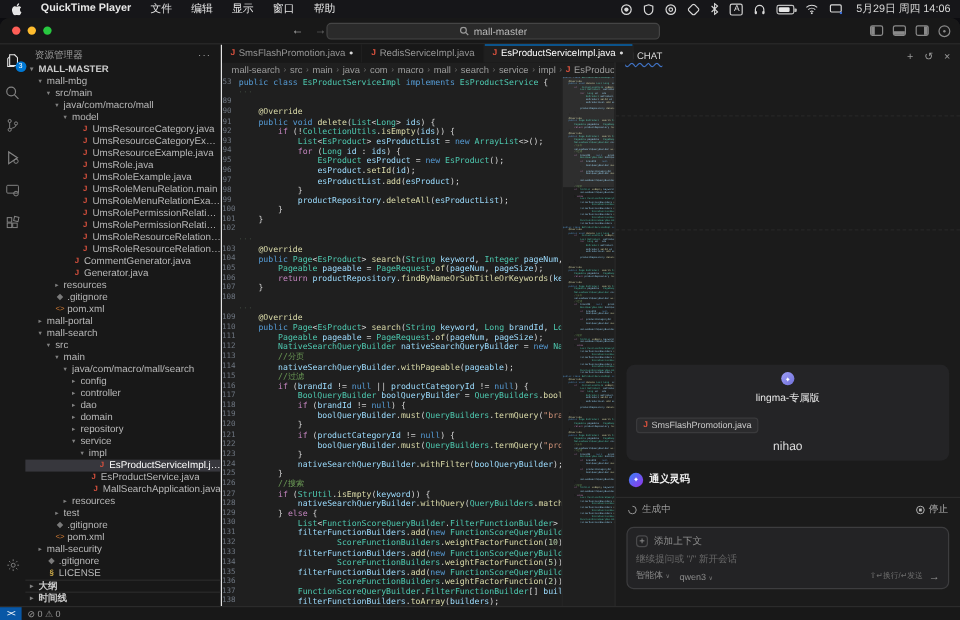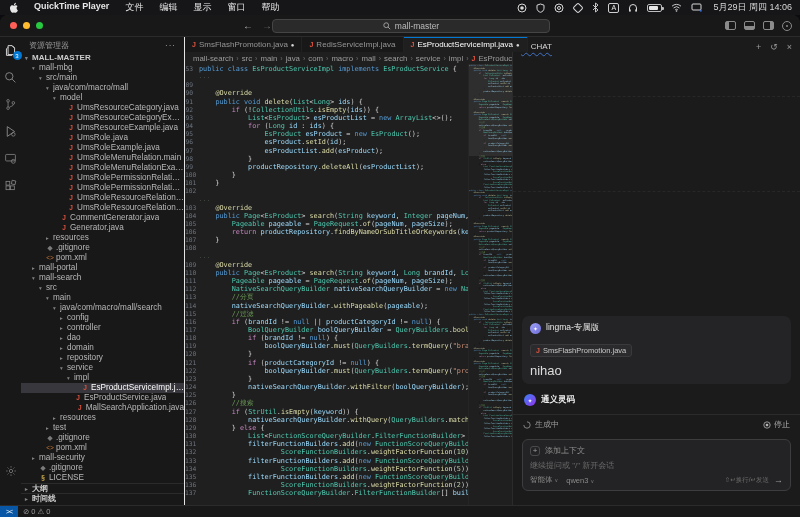--- a/index.html
+++ b/index.html
@@ -100,28 +100,28 @@
   .chat{width:288px;flex:0 0 288px;background:#1b1b1b;border-left:1px solid #2b2b2b;
     display:flex;flex-direction:column;min-height:0;}
   .chat-header{height:19px;display:flex;align-items:center;padding:0 8px;flex:0 0 19px;}
   .chat-title{font-size:8px;color:#d8d8d8;text-decoration:underline wavy #3f72c4 1px;text-underline-offset:3px;}
   .chat-hicons{margin-left:auto;display:flex;gap:9px;color:#9a9a9a;font-size:9px;}
   .chat-body{flex:1;display:flex;flex-direction:column;min-height:0;position:relative;}
   .chat-sep{border-top:1px dashed #272727;margin:0;}
   .sep1{position:absolute;left:0;right:0;top:40px;}
   .sep2{position:absolute;left:0;right:0;top:135px;}
   .msg-card{margin:0 9px 4px 9px;background:#242426;border-radius:7px;padding:6px 8px;margin-top:auto;}
-  .msg-user{display:flex;align-items:center;gap:5px;margin-bottom:5px;}
+  .msg-user{display:flex;align-items:center;gap:5px;margin-bottom:5px;flex-direction:column;}
   .avatar{width:11px;height:11px;border-radius:50%;background:linear-gradient(135deg,#9f9ff8,#6f6fd8);
     display:flex;align-items:center;justify-content:center;color:#fff;font-size:6px;}
   .msg-username{color:#e8e8e8;font-size:8.5px;}
   .file-chip{display:inline-flex;align-items:center;gap:3px;border:1px solid #3a3a3c;background:#2b2b2d;
     border-radius:3px;padding:1px 5px;font-size:7.5px;color:#c9c9c9;margin-bottom:6px;}
   .file-chip .jic{color:#e0533f;font-weight:bold;font-size:7px;}
-  .msg-text{color:#dddddd;font-size:13px;}
+  .msg-text{color:#dddddd;font-size:10px;text-align:center;}
   .assist-row{display:flex;align-items:center;gap:5px;margin:6px 11px 8px 11px;}
   .assist-logo{width:12px;height:12px;border-radius:50%;background:linear-gradient(135deg,#3b82f6,#9333ea);
     display:flex;align-items:center;justify-content:center;color:#fff;font-size:6px;}
   .assist-name{color:#f0f0f0;font-size:8.5px;font-weight:bold;}
   .gen-row{border-top:1px solid #2b2b2b;display:flex;align-items:center;padding:4px 10px;
     color:#9a9a9a;font-size:8px;gap:4px;}
   .stop-btn{margin-left:auto;display:flex;align-items:center;gap:3px;color:#b5b5b5;}
   .input-box{margin:5px 9px 14px 9px;border:1px solid #3d3d3f;background:#232325;border-radius:6px;
     padding:5px 7px;display:flex;flex-direction:column;gap:4px;}
   .ib-row1{display:flex;align-items:center;gap:5px;color:#8f8f8f;font-size:8px;}
@@ -601,20 +601,21 @@
               <div class="crow"><span class="cnum">128</span><span class="ctext">            <span class="tk-id">nativeSearchQueryBuilder</span>.<span class="tk-fn">withQuery</span>(<span class="tk-typ">QueryBuilders</span>.<span class="tk-fn">matchAllQuery</span>());</span></div>
               <div class="crow"><span class="cnum">129</span><span class="ctext">        } <span class="tk-ctl">else</span> {</span></div>
               <div class="crow"><span class="cnum">130</span><span class="ctext">            <span class="tk-typ">List</span>&lt;<span class="tk-typ">FunctionScoreQueryBuilder</span>.<span class="tk-typ">FilterFunctionBuilder</span>&gt;  =  &lt;&gt;();</span></div>
               <div class="crow"><span class="cnum">131</span><span class="ctext">            <span class="tk-id">filterFunctionBuilders</span>.<span class="tk-fn">add</span>(<span class="tk-kw">new</span> <span class="tk-typ">FunctionScoreQueryBuilder</span>.(.</span></div>
               <div class="crow"><span class="cnum">132</span><span class="ctext">                    <span class="tk-typ">ScoreFunctionBuilders</span>.<span class="tk-fn">weightFactorFunction</span>(<span class="tk-num">10</span>)));</span></div>
               <div class="crow"><span class="cnum">133</span><span class="ctext">            <span class="tk-id">filterFunctionBuilders</span>.<span class="tk-fn">add</span>(<span class="tk-kw">new</span> <span class="tk-typ">FunctionScoreQueryBuilder</span>.(.</span></div>
               <div class="crow"><span class="cnum">134</span><span class="ctext">                    <span class="tk-typ">ScoreFunctionBuilders</span>.<span class="tk-fn">weightFactorFunction</span>(<span class="tk-num">5</span>)));</span></div>
               <div class="crow"><span class="cnum">135</span><span class="ctext">            <span class="tk-id">filterFunctionBuilders</span>.<span class="tk-fn">add</span>(<span class="tk-kw">new</span> <span class="tk-typ">FunctionScoreQueryBuilder</span>.(.</span></div>
               <div class="crow"><span class="cnum">136</span><span class="ctext">                    <span class="tk-typ">ScoreFunctionBuilders</span>.<span class="tk-fn">weightFactorFunction</span>(<span class="tk-num">2</span>)));</span></div>
               <div class="crow"><span class="cnum">137</span><span class="ctext">            <span class="tk-typ">FunctionScoreQueryBuilder</span>.<span class="tk-typ">FilterFunctionBuilder</span>[] <span class="tk-id">builders</span> =  .</span></div>
+              <div class="crow"><span class="cnum">138</span><span class="ctext">            <span class="tk-id">filterFunctionBuilders</span>.<span class="tk-fn">toArray</span>(<span class="tk-id">builders</span>);</span></div>
             </div>
           <div class="minimap" id="minimap">
 
           <div class="mini-code"><div><span class="tk-kw">public</span> <span class="tk-kw">class</span> <span class="tk-typ">EsProductServiceImpl</span> <span class="tk-kw">implements</span>  {</div><div></div><div>    <span class="tk-ann">@Override</span></div><div>    <span class="tk-kw">public</span> <span class="tk-kw">void</span> <span class="tk-fn">delete</span>(<span class="tk-typ">List</span>&lt;<span class="tk-typ">Long</span>&gt; <span class="tk-id">ids</span>) {</div><div>        <span class="tk-ctl">if</span> (!<span class="tk-typ">CollectionUtils</span>.<span class="tk-fn">isEmpty</span>()) {</div><div>            <span class="tk-typ">List</span>&lt;<span class="tk-typ">EsProduct</span>&gt; <span class="tk-id">esProductList</span> =  &lt;&gt;();</div><div>            <span class="tk-ctl">for</span> (<span class="tk-typ">Long</span> <span class="tk-id">id</span> : <span class="tk-id">ids</span>) {</div><div>                <span class="tk-typ">EsProduct</span> <span class="tk-id">esProduct</span> =  ();</div><div>                <span class="tk-id">esProduct</span>.<span class="tk-fn">setId</span>(<span class="tk-id">id</span>);</div><div>                <span class="tk-id">esProductList</span>.<span class="tk-fn">add</span>(<span class="tk-id">esProduct</span>);</div><div>            }</div><div>            <span class="tk-id">productRepository</span>.<span class="tk-fn">deleteAll</span>();</div><div>        }</div><div>    }</div><div></div><div>    <span class="tk-ann">@Override</span></div><div>    <span class="tk-kw">public</span> <span class="tk-typ">Page</span>&lt;<span class="tk-typ">EsProduct</span>&gt; <span class="tk-fn">search</span>(<span class="tk-typ">String</span> ,  ,  ) {</div><div>        <span class="tk-typ">Pageable</span> <span class="tk-id">pageable</span> = <span class="tk-typ">PageRequest</span>.(, );</div><div>        <span class="tk-ctl">return</span> <span class="tk-id">productRepository</span>.<span class="tk-fn">findByNameOrSubTitleOrKeywords</span>(, , , );</div><div>    }</div><div></div><div>    <span class="tk-ann">@Override</span></div><div>    <span class="tk-kw">public</span> <span class="tk-typ">Page</span>&lt;<span class="tk-typ">EsProduct</span>&gt; <span class="tk-fn">search</span>(<span class="tk-typ">String</span> ,  ,  ,  , </div><div>        <span class="tk-typ">Pageable</span> <span class="tk-id">pageable</span> = <span class="tk-typ">PageRequest</span>.(, );</div><div>        <span class="tk-typ">NativeSearchQueryBuilder</span> <span class="tk-id">nativeSearchQueryBuilder</span> =  ();</div><div>        <span class="tk-cmt">//分页</span></div><div>        <span class="tk-id">nativeSearchQueryBuilder</span>.<span class="tk-fn">withPageable</span>();</div><div>        <span class="tk-cmt">//过滤</span></div><div>        <span class="tk-ctl">if</span> (<span class="tk-id">brandId</span> != <span class="tk-kw">null</span> || <span class="tk-id">productCategoryId</span> != ) {</div><div>            <span class="tk-typ">BoolQueryBuilder</span> <span class="tk-id">boolQueryBuilder</span> = .();</div><div>            <span class="tk-ctl">if</span> (<span class="tk-id">brandId</span> != <span class="tk-kw">null</span>) {</div><div>                <span class="tk-id">boolQueryBuilder</span>.<span class="tk-fn">must</span>(.(, ));</div><div>            }</div><div>            <span class="tk-ctl">if</span> (<span class="tk-id">productCategoryId</span> != ) {</div><div>                <span class="tk-id">boolQueryBuilder</span>.<span class="tk-fn">must</span>(.(, ));</div><div>            }</div><div>            <span class="tk-id">nativeSearchQueryBuilder</span>.();</div><div>        }</div><div>        <span class="tk-cmt">//搜索</span></div><div>        <span class="tk-ctl">if</span> (<span class="tk-typ">StrUtil</span>.<span class="tk-fn">isEmpty</span>(<span class="tk-id">keyword</span>)) {</div><div>            <span class="tk-id">nativeSearchQueryBuilder</span>.(.());</div><div>        } <span class="tk-ctl">else</span> {</div><div>            <span class="tk-typ">List</span>&lt;<span class="tk-typ">FunctionScoreQueryBuilder</span>.&gt;  =  &lt;&gt;();</div><div>            <span class="tk-id">filterFunctionBuilders</span>.<span class="tk-fn">add</span>( .(.</div><div>                    <span class="tk-typ">ScoreFunctionBuilders</span>.()));</div><div>            <span class="tk-id">filterFunctionBuilders</span>.<span class="tk-fn">add</span>( .(.</div><div>                    <span class="tk-typ">ScoreFunctionBuilders</span>.()));</div><div>            <span class="tk-id">filterFunctionBuilders</span>.<span class="tk-fn">add</span>( .(.</div><div>                    <span class="tk-typ">ScoreFunctionBuilders</span>.()));</div><div>            <span class="tk-typ">FunctionScoreQueryBuilder</span>.[]  =  .</div><div>            <span class="tk-id">filterFunctionBuilders</span>.<span class="tk-fn">toArray</span>();</div></div>
               <div class="mini-code"><div><span class="tk-kw">public</span> <span class="tk-kw">class</span> <span class="tk-typ">EsProductServiceImpl</span> <span class="tk-kw">implements</span>  {</div><div></div><div>    <span class="tk-ann">@Override</span></div><div>    <span class="tk-kw">public</span> <span class="tk-kw">void</span> <span class="tk-fn">delete</span>(<span class="tk-typ">List</span>&lt;<span class="tk-typ">Long</span>&gt; <span class="tk-id">ids</span>) {</div><div>        <span class="tk-ctl">if</span> (!<span class="tk-typ">CollectionUtils</span>.<span class="tk-fn">isEmpty</span>()) {</div><div>            <span class="tk-typ">List</span>&lt;<span class="tk-typ">EsProduct</span>&gt; <span class="tk-id">esProductList</span> =  &lt;&gt;();</div><div>            <span class="tk-ctl">for</span> (<span class="tk-typ">Long</span> <span class="tk-id">id</span> : <span class="tk-id">ids</span>) {</div><div>                <span class="tk-typ">EsProduct</span> <span class="tk-id">esProduct</span> =  ();</div><div>                <span class="tk-id">esProduct</span>.<span class="tk-fn">setId</span>(<span class="tk-id">id</span>);</div><div>                <span class="tk-id">esProductList</span>.<span class="tk-fn">add</span>(<span class="tk-id">esProduct</span>);</div><div>            }</div><div>            <span class="tk-id">productRepository</span>.<span class="tk-fn">deleteAll</span>();</div><div>        }</div><div>    }</div><div></div><div>    <span class="tk-ann">@Override</span></div><div>    <span class="tk-kw">public</span> <span class="tk-typ">Page</span>&lt;<span class="tk-typ">EsProduct</span>&gt; <span class="tk-fn">search</span>(<span class="tk-typ">String</span> ,  ,  ) {</div><div>        <span class="tk-typ">Pageable</span> <span class="tk-id">pageable</span> = <span class="tk-typ">PageRequest</span>.(, );</div><div>        <span class="tk-ctl">return</span> <span class="tk-id">productRepository</span>.<span class="tk-fn">findByNameOrSubTitleOrKeywords</span>(, , , );</div><div>    }</div><div></div><div>    <span class="tk-ann">@Override</span></div><div>    <span class="tk-kw">public</span> <span class="tk-typ">Page</span>&lt;<span class="tk-typ">EsProduct</span>&gt; <span class="tk-fn">search</span>(<span class="tk-typ">String</span> ,  ,  ,  , </div><div>        <span class="tk-typ">Pageable</span> <span class="tk-id">pageable</span> = <span class="tk-typ">PageRequest</span>.(, );</div><div>        <span class="tk-typ">NativeSearchQueryBuilder</span> <span class="tk-id">nativeSearchQueryBuilder</span> =  ();</div><div>        <span class="tk-cmt">//分页</span></div><div>        <span class="tk-id">nativeSearchQueryBuilder</span>.<span class="tk-fn">withPageable</span>();</div><div>        <span class="tk-cmt">//过滤</span></div><div>        <span class="tk-ctl">if</span> (<span class="tk-id">brandId</span> != <span class="tk-kw">null</span> || <span class="tk-id">productCategoryId</span> != ) {</div><div>            <span class="tk-typ">BoolQueryBuilder</span> <span class="tk-id">boolQueryBuilder</span> = .();</div><div>            <span class="tk-ctl">if</span> (<span class="tk-id">brandId</span> != <span class="tk-kw">null</span>) {</div><div>                <span class="tk-id">boolQueryBuilder</span>.<span class="tk-fn">must</span>(.(, ));</div><div>            }</div><div>            <span class="tk-ctl">if</span> (<span class="tk-id">productCategoryId</span> != ) {</div><div>                <span class="tk-id">boolQueryBuilder</span>.<span class="tk-fn">must</span>(.(, ));</div><div>            }</div><div>            <span class="tk-id">nativeSearchQueryBuilder</span>.();</div><div>        }</div><div>        <span class="tk-cmt">//搜索</span></div><div>        <span class="tk-ctl">if</span> (<span class="tk-typ">StrUtil</span>.<span class="tk-fn">isEmpty</span>(<span class="tk-id">keyword</span>)) {</div><div>            <span class="tk-id">nativeSearchQueryBuilder</span>.(.());</div><div>        } <span class="tk-ctl">else</span> {</div><div>            <span class="tk-typ">List</span>&lt;<span class="tk-typ">FunctionScoreQueryBuilder</span>.&gt;  =  &lt;&gt;();</div><div>            <span class="tk-id">filterFunctionBuilders</span>.<span class="tk-fn">add</span>( .(.</div><div>                    <span class="tk-typ">ScoreFunctionBuilders</span>.()));</div><div>            <span class="tk-id">filterFunctionBuilders</span>.<span class="tk-fn">add</span>( .(.</div><div>                    <span class="tk-typ">ScoreFunctionBuilders</span>.()));</div><div>            <span class="tk-id">filterFunctionBuilders</span>.<span class="tk-fn">add</span>( .(.</div><div>                    <span class="tk-typ">ScoreFunctionBuilders</span>.()));</div><div>            <span class="tk-typ">FunctionScoreQueryBuilder</span>.[]  =  .</div><div>            <span class="tk-id">filterFunctionBuilders</span>.<span class="tk-fn">toArray</span>();</div></div>
               <div class="mini-code"><div><span class="tk-kw">public</span> <span class="tk-kw">class</span> <span class="tk-typ">EsProductServiceImpl</span> <span class="tk-kw">implements</span>  {</div><div></div><div>    <span class="tk-ann">@Override</span></div><div>    <span class="tk-kw">public</span> <span class="tk-kw">void</span> <span class="tk-fn">delete</span>(<span class="tk-typ">List</span>&lt;<span class="tk-typ">Long</span>&gt; <span class="tk-id">ids</span>) {</div><div>        <span class="tk-ctl">if</span> (!<span class="tk-typ">CollectionUtils</span>.<span class="tk-fn">isEmpty</span>()) {</div><div>            <span class="tk-typ">List</span>&lt;<span class="tk-typ">EsProduct</span>&gt; <span class="tk-id">esProductList</span> =  &lt;&gt;();</div><div>            <span class="tk-ctl">for</span> (<span class="tk-typ">Long</span> <span class="tk-id">id</span> : <span class="tk-id">ids</span>) {</div><div>                <span class="tk-typ">EsProduct</span> <span class="tk-id">esProduct</span> =  ();</div><div>                <span class="tk-id">esProduct</span>.<span class="tk-fn">setId</span>(<span class="tk-id">id</span>);</div><div>                <span class="tk-id">esProductList</span>.<span class="tk-fn">add</span>(<span class="tk-id">esProduct</span>);</div><div>            }</div><div>            <span class="tk-id">productRepository</span>.<span class="tk-fn">deleteAll</span>();</div><div>        }</div><div>    }</div><div></div><div>    <span class="tk-ann">@Override</span></div><div>    <span class="tk-kw">public</span> <span class="tk-typ">Page</span>&lt;<span class="tk-typ">EsProduct</span>&gt; <span class="tk-fn">search</span>(<span class="tk-typ">String</span> ,  ,  ) {</div><div>        <span class="tk-typ">Pageable</span> <span class="tk-id">pageable</span> = <span class="tk-typ">PageRequest</span>.(, );</div><div>        <span class="tk-ctl">return</span> <span class="tk-id">productRepository</span>.<span class="tk-fn">findByNameOrSubTitleOrKeywords</span>(, , , );</div><div>    }</div><div></div><div>    <span class="tk-ann">@Override</span></div><div>    <span class="tk-kw">public</span> <span class="tk-typ">Page</span>&lt;<span class="tk-typ">EsProduct</span>&gt; <span class="tk-fn">search</span>(<span class="tk-typ">String</span> ,  ,  ,  , </div><div>        <span class="tk-typ">Pageable</span> <span class="tk-id">pageable</span> = <span class="tk-typ">PageRequest</span>.(, );</div><div>        <span class="tk-typ">NativeSearchQueryBuilder</span> <span class="tk-id">nativeSearchQueryBuilder</span> =  ();</div><div>        <span class="tk-cmt">//分页</span></div><div>        <span class="tk-id">nativeSearchQueryBuilder</span>.<span class="tk-fn">withPageable</span>();</div><div>        <span class="tk-cmt">//过滤</span></div><div>        <span class="tk-ctl">if</span> (<span class="tk-id">brandId</span> != <span class="tk-kw">null</span> || <span class="tk-id">productCategoryId</span> != ) {</div><div>            <span class="tk-typ">BoolQueryBuilder</span> <span class="tk-id">boolQueryBuilder</span> = .();</div><div>            <span class="tk-ctl">if</span> (<span class="tk-id">brandId</span> != <span class="tk-kw">null</span>) {</div><div>                <span class="tk-id">boolQueryBuilder</span>.<span class="tk-fn">must</span>(.(, ));</div><div>            }</div><div>            <span class="tk-ctl">if</span> (<span class="tk-id">productCategoryId</span> != ) {</div><div>                <span class="tk-id">boolQueryBuilder</span>.<span class="tk-fn">must</span>(.(, ));</div><div>            }</div><div>            <span class="tk-id">nativeSearchQueryBuilder</span>.();</div><div>        }</div><div>        <span class="tk-cmt">//搜索</span></div><div>        <span class="tk-ctl">if</span> (<span class="tk-typ">StrUtil</span>.<span class="tk-fn">isEmpty</span>(<span class="tk-id">keyword</span>)) {</div><div>            <span class="tk-id">nativeSearchQueryBuilder</span>.(.());</div><div>        } <span class="tk-ctl">else</span> {</div><div>            <span class="tk-typ">List</span>&lt;<span class="tk-typ">FunctionScoreQueryBuilder</span>.&gt;  =  &lt;&gt;();</div><div>            <span class="tk-id">filterFunctionBuilders</span>.<span class="tk-fn">add</span>( .(.</div><div>                    <span class="tk-typ">ScoreFunctionBuilders</span>.()));</div><div>            <span class="tk-id">filterFunctionBuilders</span>.<span class="tk-fn">add</span>( .(.</div><div>                    <span class="tk-typ">ScoreFunctionBuilders</span>.()));</div><div>            <span class="tk-id">filterFunctionBuilders</span>.<span class="tk-fn">add</span>( .(.</div><div>                    <span class="tk-typ">ScoreFunctionBuilders</span>.()));</div><div>            <span class="tk-typ">FunctionScoreQueryBuilder</span>.[]  =  .</div><div>            <span class="tk-id">filterFunctionBuilders</span>.<span class="tk-fn">toArray</span>();</div></div>
               <div class="mm-slider"></div>
             </div>
         </div>
       </div>

